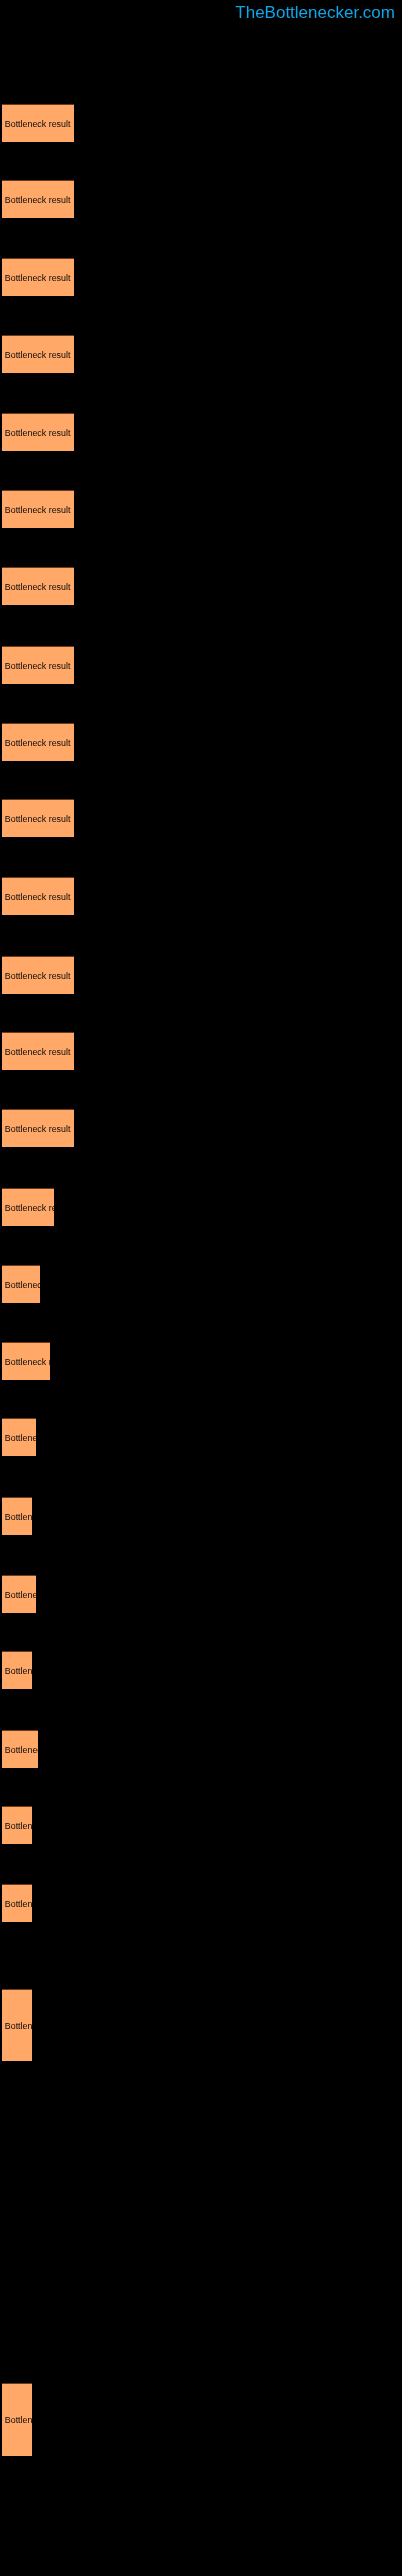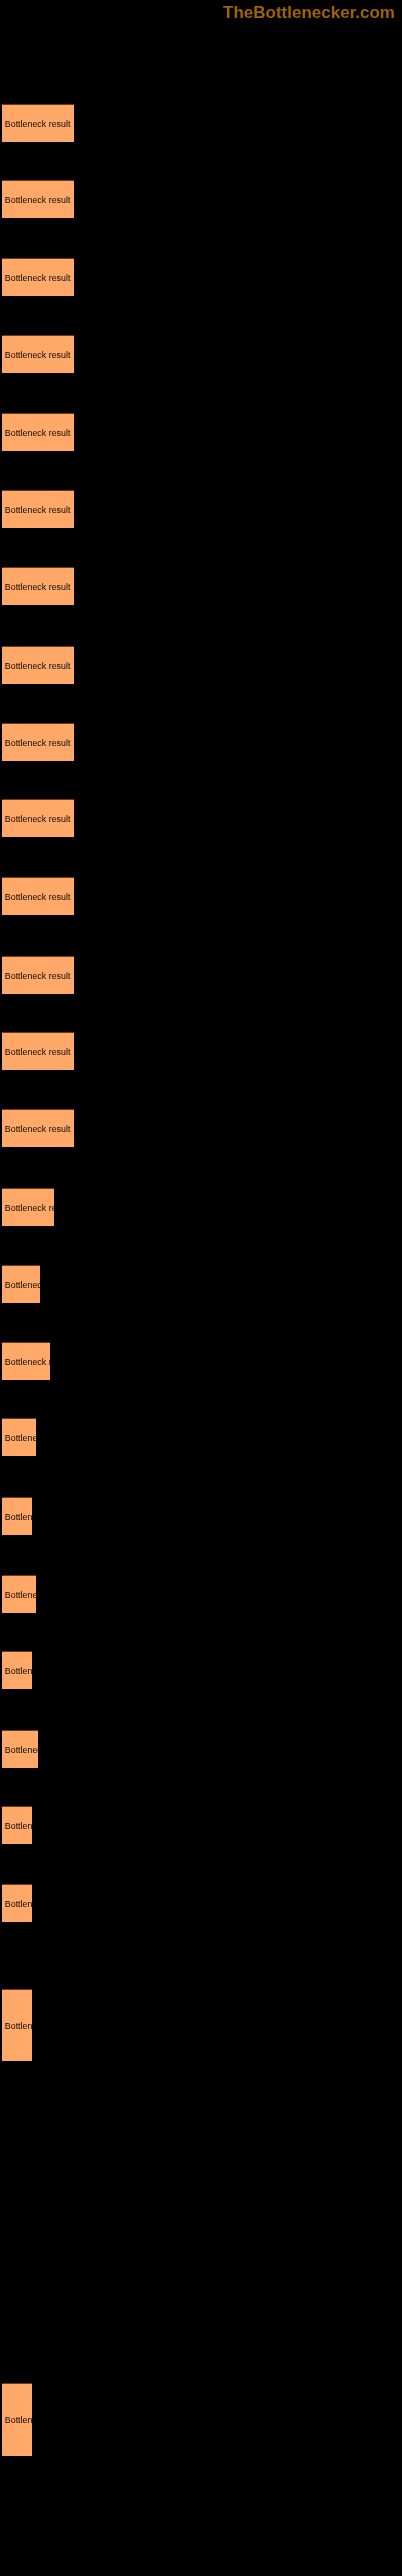--- a/index.html
+++ b/index.html
@@ -15,24 +15,23 @@
     overflow: hidden;
     font-family: "Liberation Sans", sans-serif;
   }
   #site-title {
     position: absolute;
     top: 1.6px;
     right: 8px;
     font-family: "Liberation Sans", sans-serif;
     font-size: 17px;
     line-height: 21px;
-    color: #a16207;
+    color: #0ea5e9;
     white-space: nowrap;
     letter-spacing: 0px;
-    font-weight: bold;
   }
   .bar {
     position: absolute;
     left: 2.4px;
     background: #ffa867;
     border-top: 0.8px solid #6b3a16;
     box-sizing: border-box;
     overflow: hidden;
     white-space: nowrap;
     padding-left: 30px;

